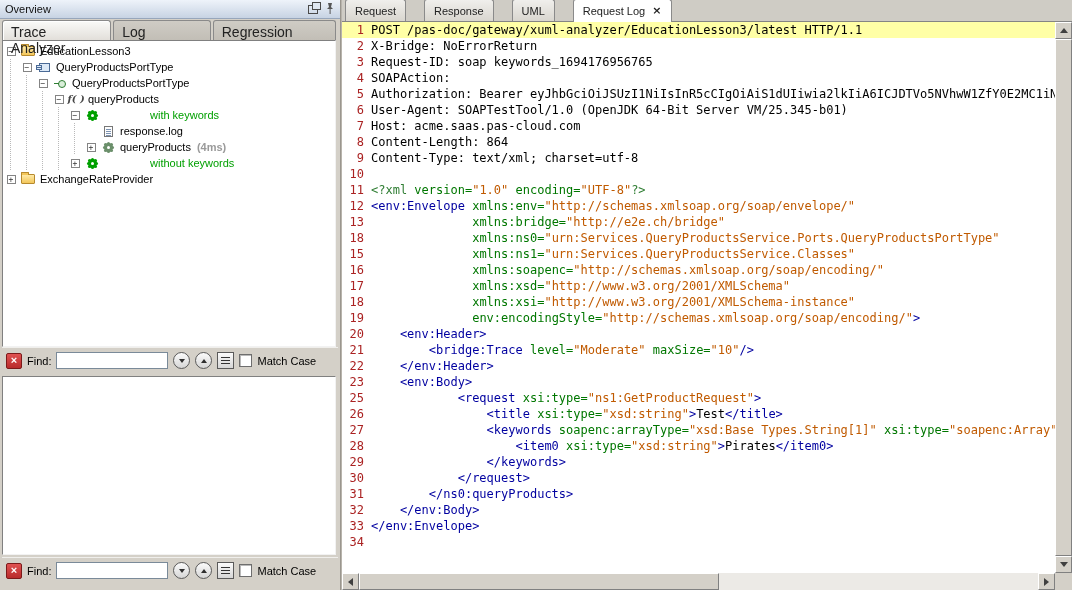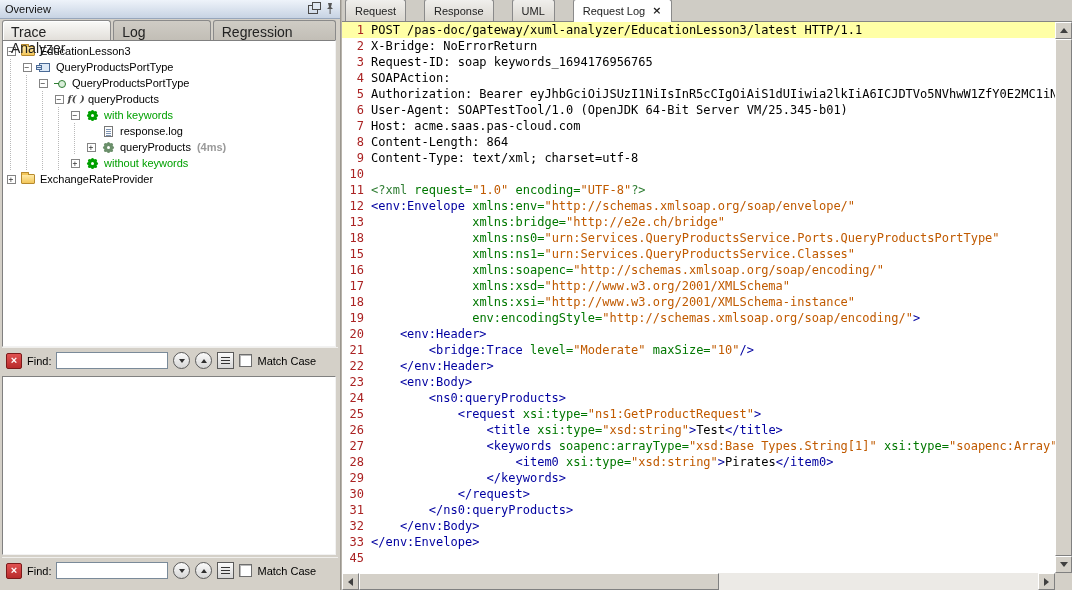--- a/index.html
+++ b/index.html
@@ -36,21 +36,21 @@
     overflow:hidden; padding-top:2px; box-sizing:border-box; }
   .trow { height:16px; display:flex; align-items:center; font-size:11px; white-space:nowrap; }
   .tsp { width:16px; height:16px; flex:0 0 16px;
     background-image:repeating-linear-gradient(to bottom,#b9b9b9 0 1px,transparent 1px 2px);
     background-size:1px 16px; background-position:7px 0; background-repeat:no-repeat; }
   .toggle { width:16px; height:16px; flex:0 0 16px; display:flex; align-items:center; justify-content:center; }
   .tg { width:9px; height:9px; box-sizing:border-box; border:1px solid #848484; background:#fff;
     font:8px/7px "DejaVu Sans Mono", monospace; text-align:center; color:#333; }
   .ticon { width:18px; height:16px; flex:0 0 18px; display:flex; align-items:center; justify-content:center; }
   .tlabel { padding:0 3px; color:#000; }
-  .tlabel.green { color:var(--c-green); }
+  .tlabel.green { color:var(--c-green);margin-left:46px; }
   .tlabel.sel { outline:1px solid #000; background:#fff; }
   .suffix { color:#9a9a9a; margin-left:3px;font-weight:bold; }
 
   .ic { display:inline-block; vertical-align:middle; box-sizing:border-box; }
   .ic-folder { width:14px; height:10px; background:linear-gradient(#ffeaa8,#f3c65a);
     border:1px solid #b78a2e; border-radius:1px; position:relative; }
   .ic-folder::before { content:""; position:absolute; top:-3px; left:-1px; width:6px; height:2px;
     background:#f3c65a; border:1px solid #b78a2e; border-bottom:none; border-radius:1px 1px 0 0; }
   .ic-service { width:11px; height:9px; background:#dce9f7; border:1px solid #4a6a96; position:relative; }
   .ic-service::before,.ic-service::after { content:""; position:absolute; left:-4px; width:4px; height:1px;
@@ -318,44 +318,43 @@
         <div class="cl hl"><span class="no">1</span><span class="ct"><span class="tk-p">POST /pas-doc/gateway/xuml-analyzer/EducationLesson3/latest HTTP/1.1</span></span></div>
         <div class="cl"><span class="no">2</span><span class="ct"><span class="tk-p">X-Bridge: NoErrorReturn</span></span></div>
         <div class="cl"><span class="no">3</span><span class="ct"><span class="tk-p">Request-ID: soap keywords_1694176956765</span></span></div>
         <div class="cl"><span class="no">4</span><span class="ct"><span class="tk-p">SOAPAction:</span></span></div>
         <div class="cl"><span class="no">5</span><span class="ct"><span class="tk-p">Authorization: Bearer eyJhbGciOiJSUzI1NiIsInR5cCIgOiAiS1dUIiwia2lkIiA6ICJDTVo5NVhwW1ZfY0E2MC1iNzI4RTNCQkQ2QjQ2RkQ4QzYifQ.eyJqdGkiOiJhYmMxMjMifQ</span></span></div>
         <div class="cl"><span class="no">6</span><span class="ct"><span class="tk-p">User-Agent: SOAPTestTool/1.0 (OpenJDK 64-Bit Server VM/25.345-b01)</span></span></div>
         <div class="cl"><span class="no">7</span><span class="ct"><span class="tk-p">Host: acme.saas.pas-cloud.com</span></span></div>
         <div class="cl"><span class="no">8</span><span class="ct"><span class="tk-p">Content-Length: 864</span></span></div>
         <div class="cl"><span class="no">9</span><span class="ct"><span class="tk-p">Content-Type: text/xml; charset=utf-8</span></span></div>
         <div class="cl"><span class="no">10</span><span class="ct"></span></div>
-        <div class="cl"><span class="no">11</span><span class="ct"><span class="tk-pi">&lt;?xml </span><span class="tk-attr">request=</span><span class="tk-val">"1.0"</span><span class="tk-p"> </span><span class="tk-attr">encoding=</span><span class="tk-val">"UTF-8"</span><span class="tk-pi">?&gt;</span></span></div>
+        <div class="cl"><span class="no">11</span><span class="ct"><span class="tk-pi">&lt;?xml </span><span class="tk-attr">version=</span><span class="tk-val">"1.0"</span><span class="tk-p"> </span><span class="tk-attr">encoding=</span><span class="tk-val">"UTF-8"</span><span class="tk-pi">?&gt;</span></span></div>
         <div class="cl"><span class="no">12</span><span class="ct"><span class="tk-tag">&lt;env:Envelope </span><span class="tk-attr">xmlns:env=</span><span class="tk-val">"http://schemas.xmlsoap.org/soap/envelope/"</span></span></div>
         <div class="cl"><span class="no">13</span><span class="ct"><span class="tk-p">              </span><span class="tk-attr">xmlns:bridge=</span><span class="tk-val">"http://e2e.ch/bridge"</span></span></div>
         <div class="cl"><span class="no">18</span><span class="ct"><span class="tk-p">              </span><span class="tk-attr">xmlns:ns0=</span><span class="tk-val">"urn:Services.QueryProductsService.Ports.QueryProductsPortType"</span></span></div>
         <div class="cl"><span class="no">15</span><span class="ct"><span class="tk-p">              </span><span class="tk-attr">xmlns:ns1=</span><span class="tk-val">"urn:Services.QueryProductsService.Classes"</span></span></div>
         <div class="cl"><span class="no">16</span><span class="ct"><span class="tk-p">              </span><span class="tk-attr">xmlns:soapenc=</span><span class="tk-val">"http://schemas.xmlsoap.org/soap/encoding/"</span></span></div>
         <div class="cl"><span class="no">17</span><span class="ct"><span class="tk-p">              </span><span class="tk-attr">xmlns:xsd=</span><span class="tk-val">"http://www.w3.org/2001/XMLSchema"</span></span></div>
         <div class="cl"><span class="no">18</span><span class="ct"><span class="tk-p">              </span><span class="tk-attr">xmlns:xsi=</span><span class="tk-val">"http://www.w3.org/2001/XMLSchema-instance"</span></span></div>
         <div class="cl"><span class="no">19</span><span class="ct"><span class="tk-p">              </span><span class="tk-attr">env:encodingStyle=</span><span class="tk-val">"http://schemas.xmlsoap.org/soap/encoding/"</span><span class="tk-tag">&gt;</span></span></div>
         <div class="cl"><span class="no">20</span><span class="ct"><span class="tk-tag">    &lt;env:Header&gt;</span></span></div>
         <div class="cl"><span class="no">21</span><span class="ct"><span class="tk-tag">        &lt;bridge:Trace </span><span class="tk-attr">level=</span><span class="tk-val">"Moderate"</span><span class="tk-p"> </span><span class="tk-attr">maxSize=</span><span class="tk-val">"10"</span><span class="tk-tag">/&gt;</span></span></div>
         <div class="cl"><span class="no">22</span><span class="ct"><span class="tk-tag">    &lt;/env:Header&gt;</span></span></div>
         <div class="cl"><span class="no">23</span><span class="ct"><span class="tk-tag">    &lt;env:Body&gt;</span></span></div>
-        <div class="cl"><span class="no">24</span><span class="ct"><span class="tk-tag">        &lt;ns0:queryProducts&gt;</span></span></div>
         <div class="cl"><span class="no">25</span><span class="ct"><span class="tk-tag">            &lt;request </span><span class="tk-attr">xsi:type=</span><span class="tk-val">"ns1:GetProductRequest"</span><span class="tk-tag">&gt;</span></span></div>
         <div class="cl"><span class="no">26</span><span class="ct"><span class="tk-tag">                &lt;title </span><span class="tk-attr">xsi:type=</span><span class="tk-val">"xsd:string"</span><span class="tk-tag">&gt;</span><span class="tk-p">Test</span><span class="tk-tag">&lt;/title&gt;</span></span></div>
         <div class="cl"><span class="no">27</span><span class="ct"><span class="tk-tag">                &lt;keywords </span><span class="tk-attr">soapenc:arrayType=</span><span class="tk-val">"xsd:Base Types.String[1]"</span><span class="tk-p"> </span><span class="tk-attr">xsi:type=</span><span class="tk-val">"soapenc:Array"</span></span></div>
         <div class="cl"><span class="no">28</span><span class="ct"><span class="tk-tag">                    &lt;item0 </span><span class="tk-attr">xsi:type=</span><span class="tk-val">"xsd:string"</span><span class="tk-tag">&gt;</span><span class="tk-p">Pirates</span><span class="tk-tag">&lt;/item0&gt;</span></span></div>
         <div class="cl"><span class="no">29</span><span class="ct"><span class="tk-tag">                &lt;/keywords&gt;</span></span></div>
         <div class="cl"><span class="no">30</span><span class="ct"><span class="tk-tag">            &lt;/request&gt;</span></span></div>
         <div class="cl"><span class="no">31</span><span class="ct"><span class="tk-tag">        &lt;/ns0:queryProducts&gt;</span></span></div>
         <div class="cl"><span class="no">32</span><span class="ct"><span class="tk-tag">    &lt;/env:Body&gt;</span></span></div>
         <div class="cl"><span class="no">33</span><span class="ct"><span class="tk-tag">&lt;/env:Envelope&gt;</span></span></div>
-        <div class="cl"><span class="no">45</span><span class="ct"></span></div>
+        <div class="cl"><span class="no">34</span><span class="ct"></span></div>
       </div>
     </div>
 
   <div id="vsb">
     <span class="sb-btn up">
         <span class="arr-up"></span>
       </span>
     <span id="vsb-thumb"></span>
     <span class="sb-btn down">
         <span class="arr-down"></span>

